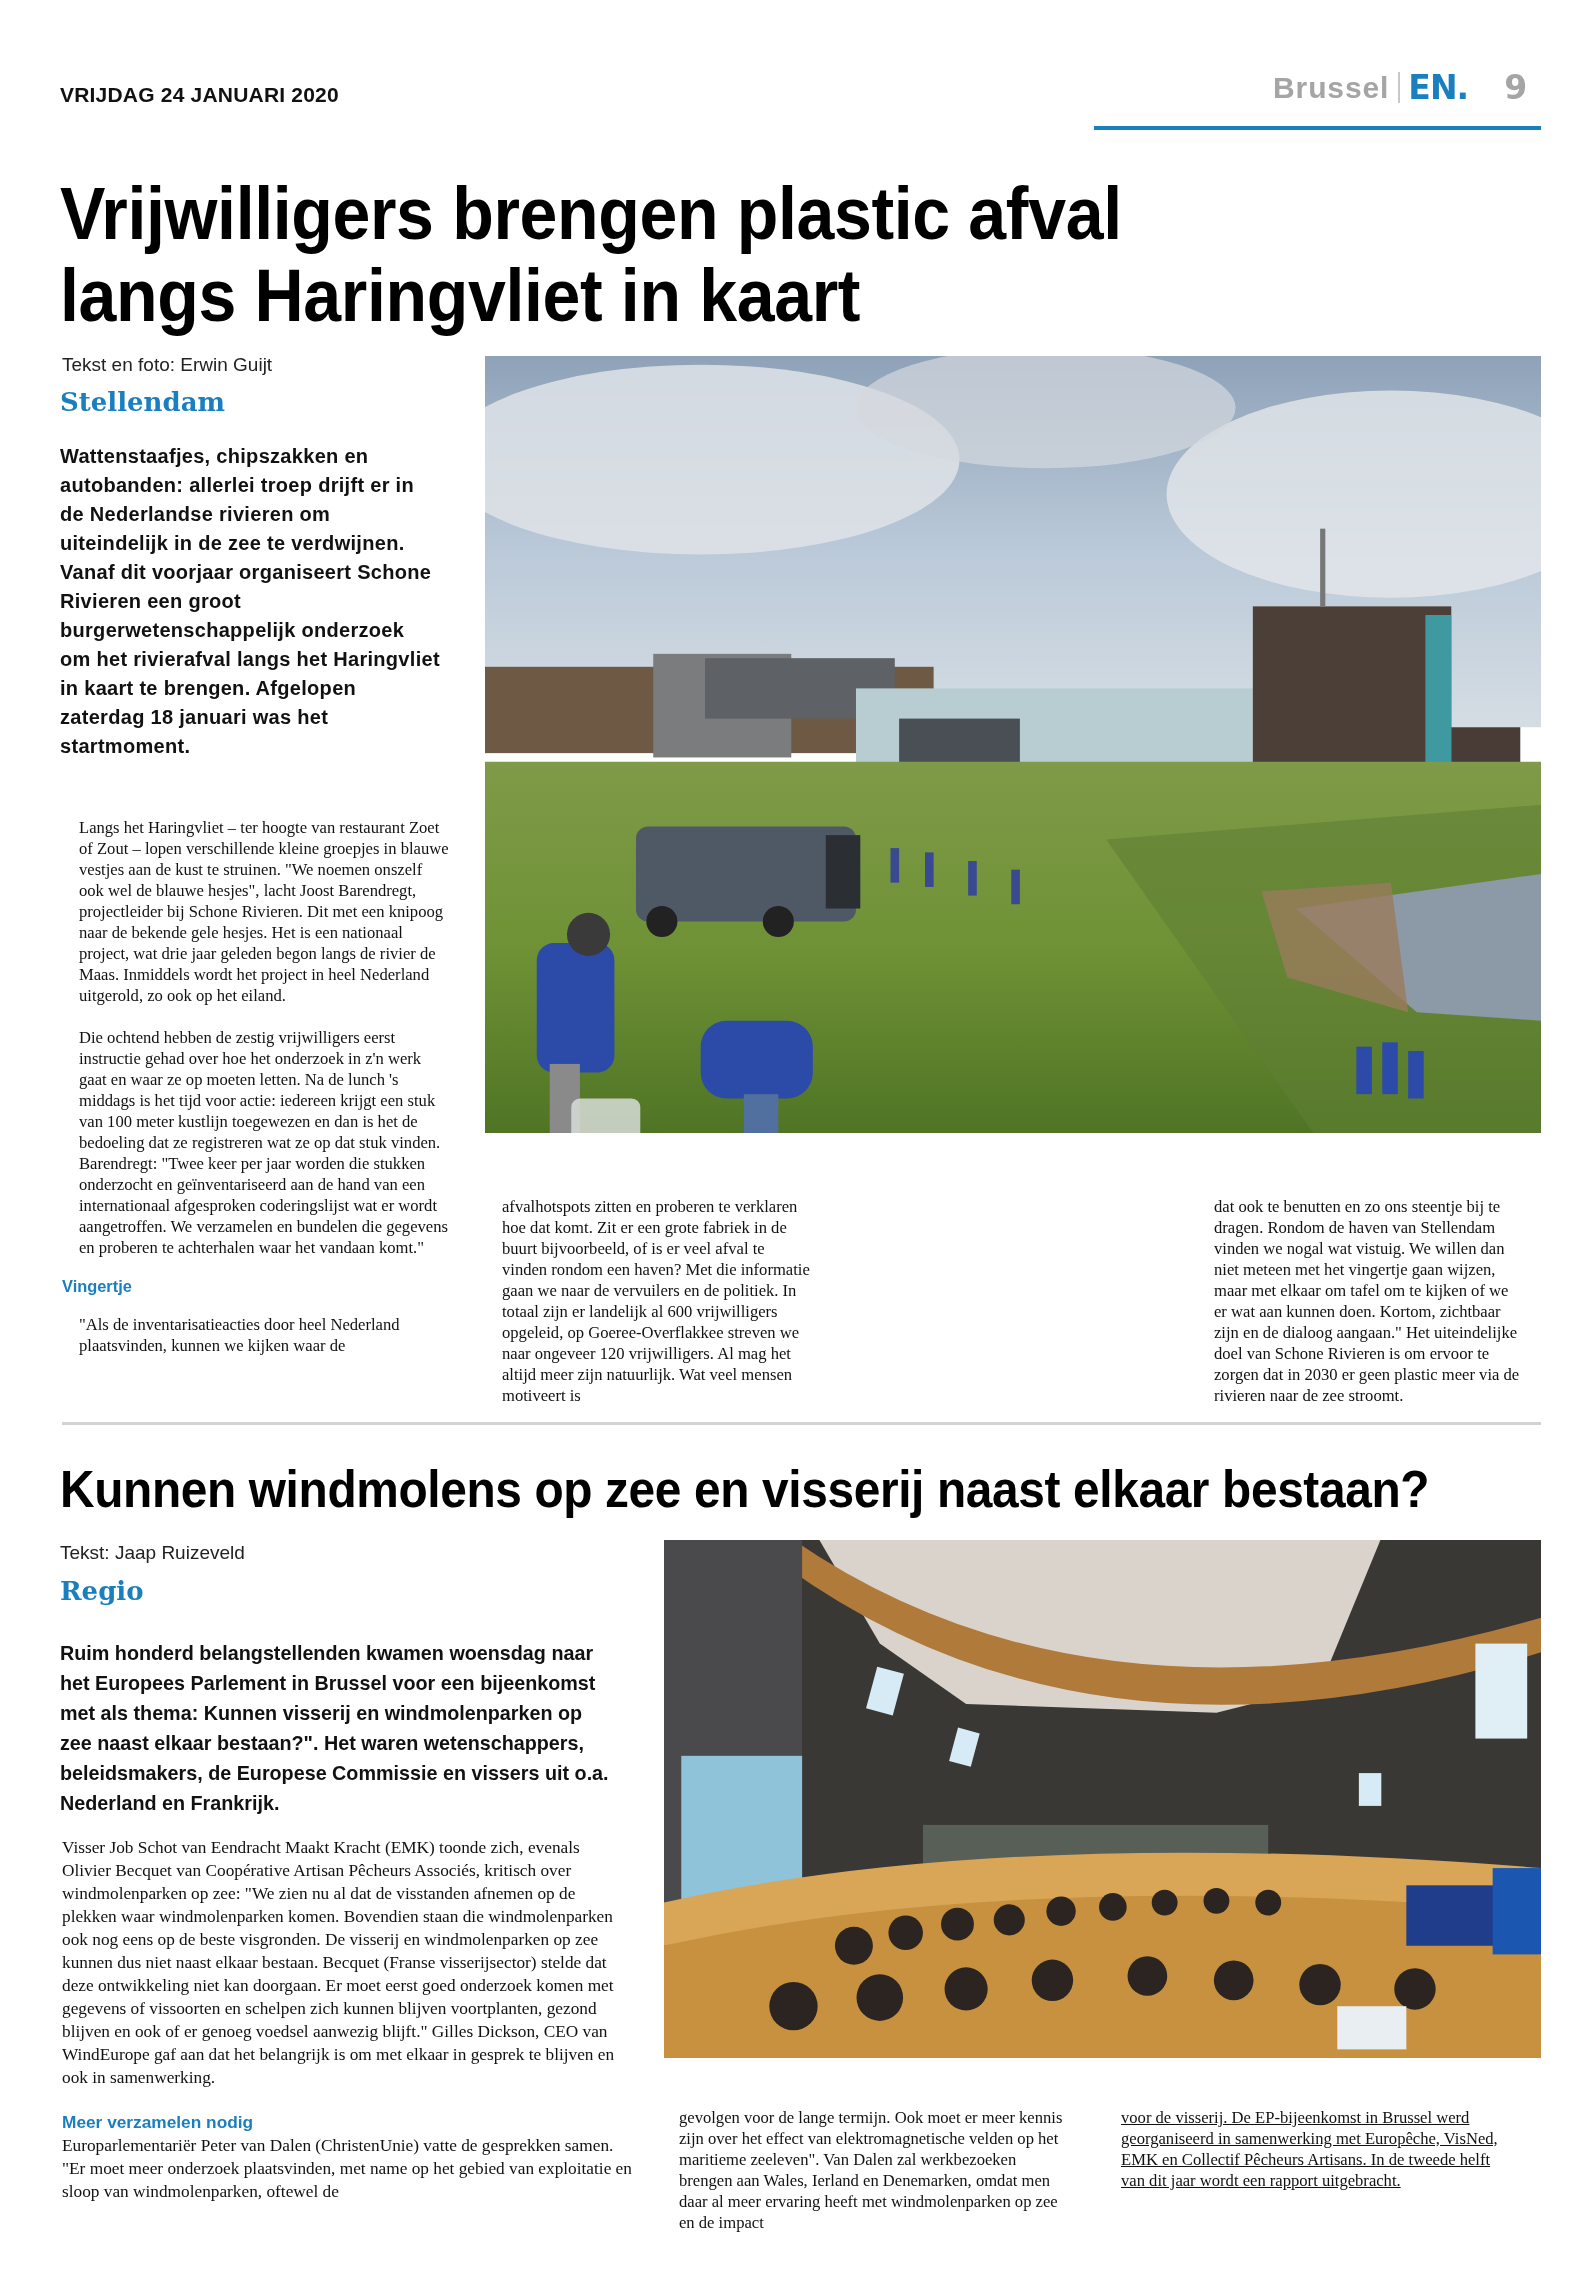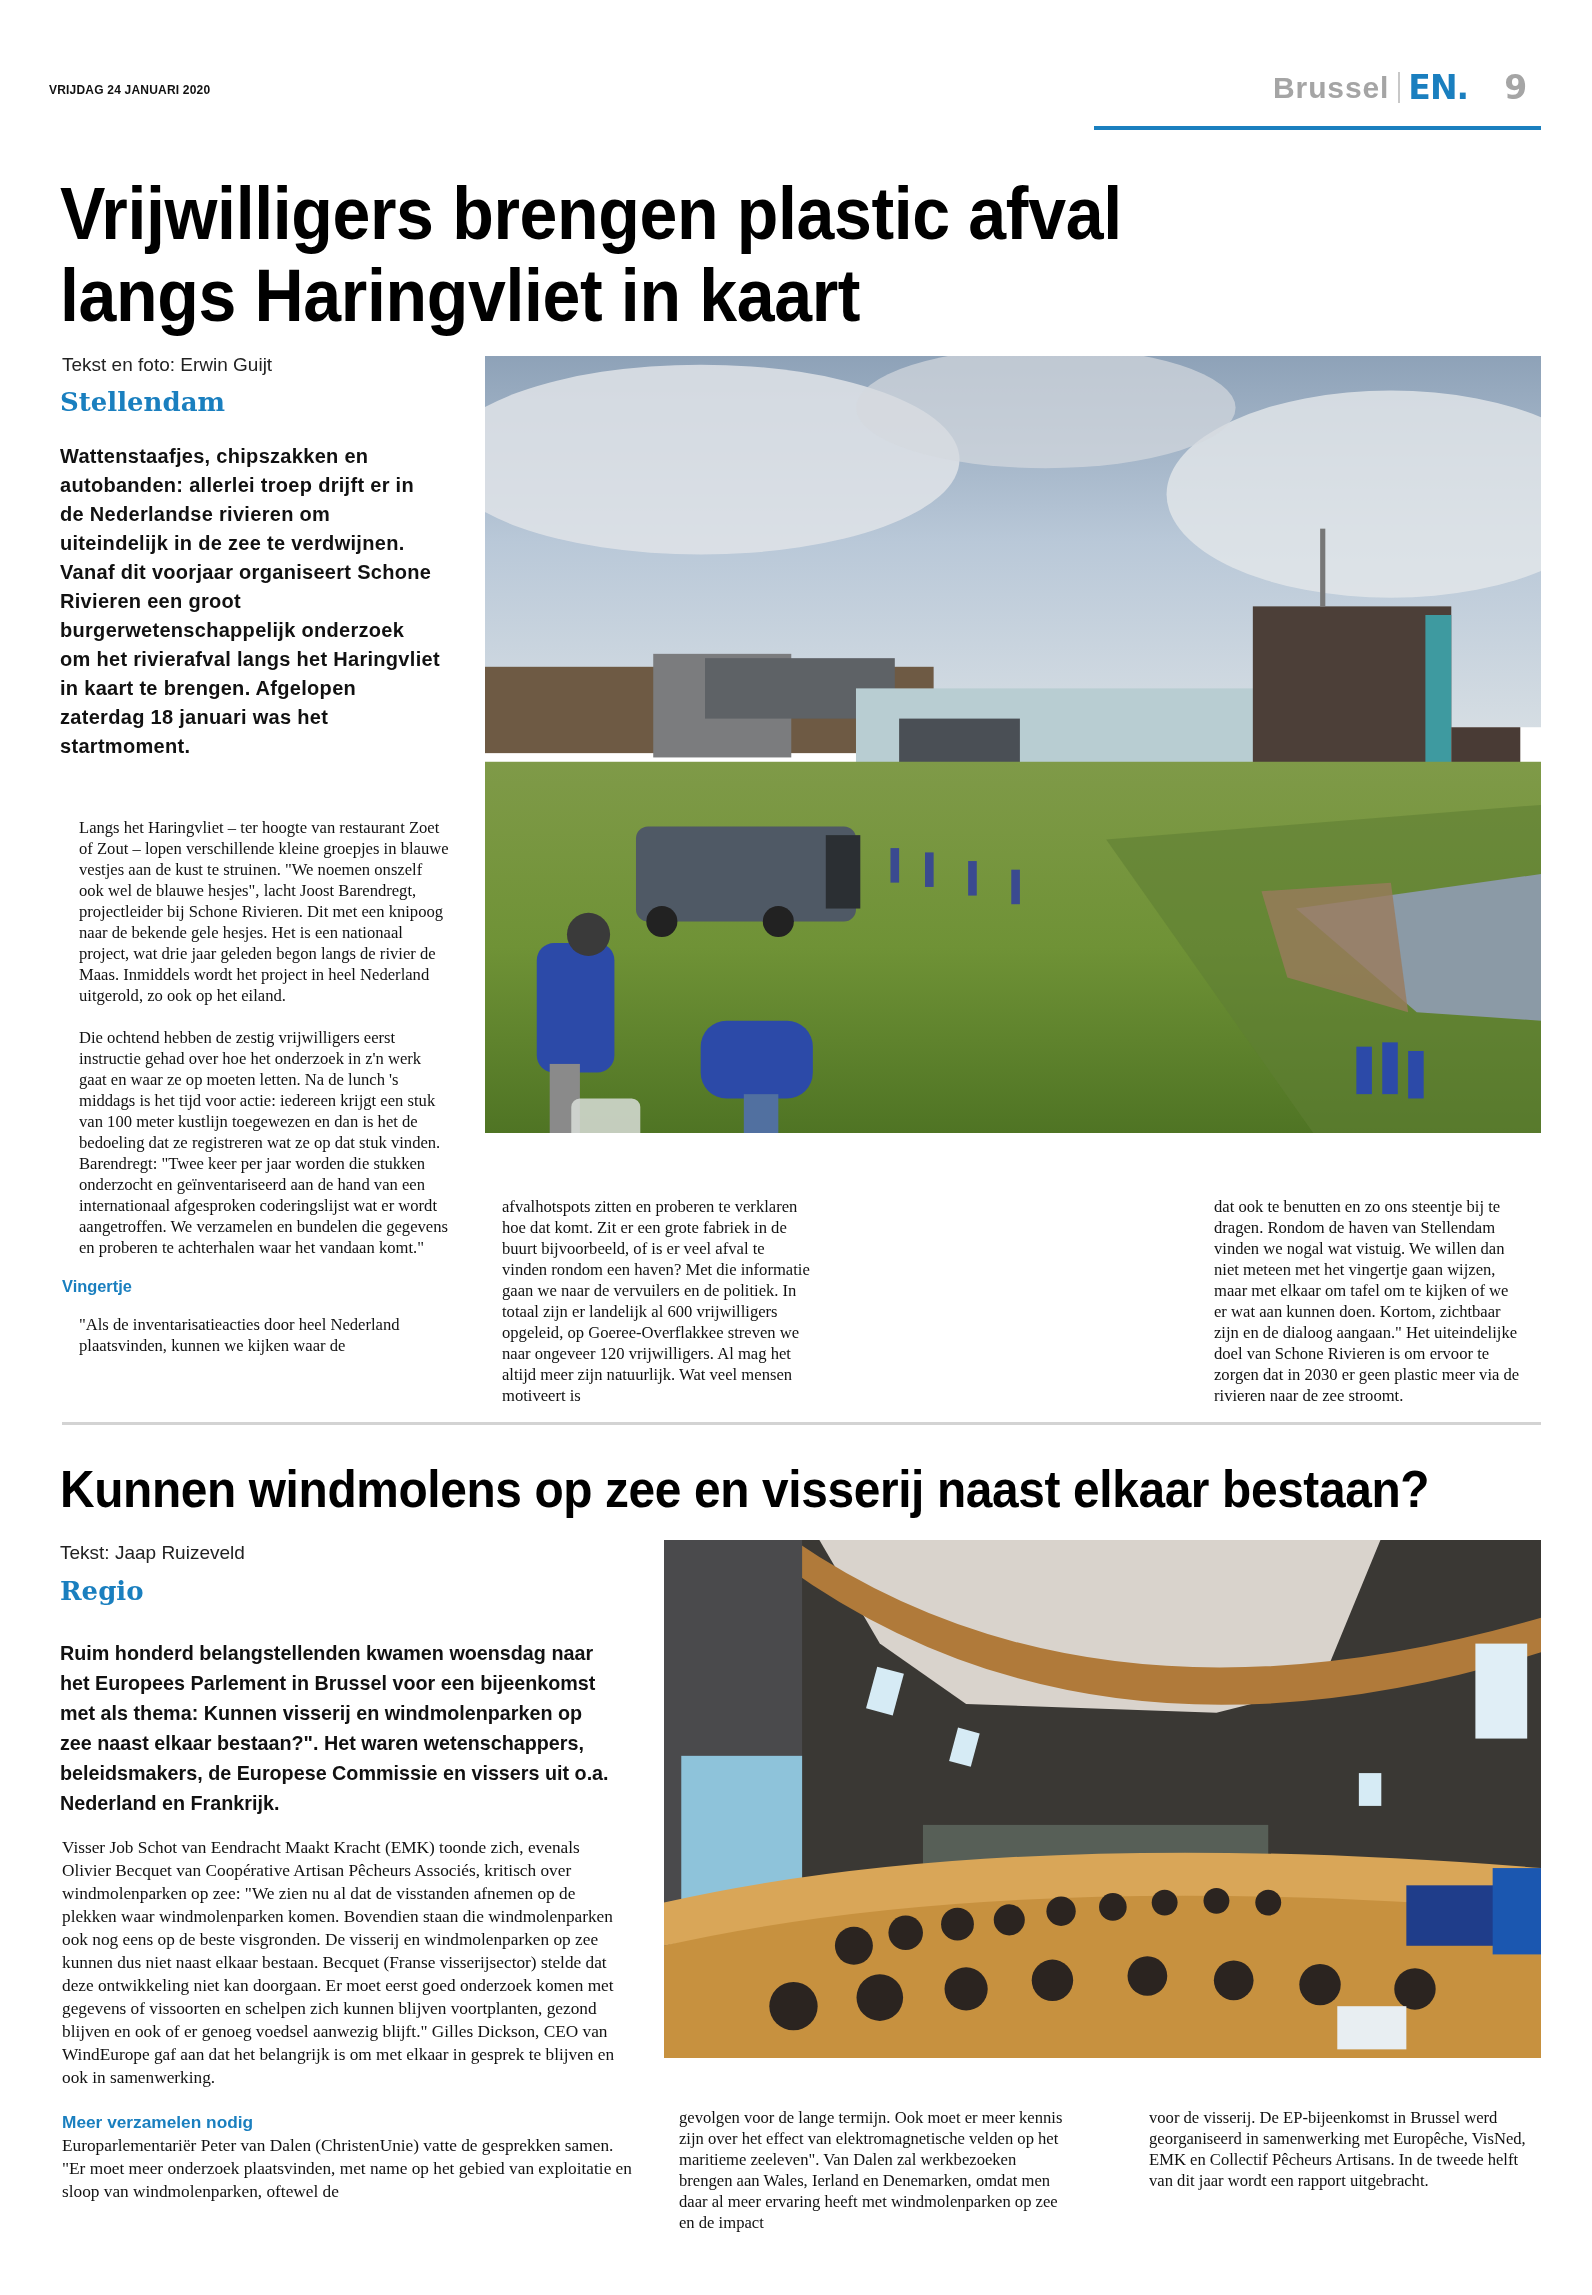--- a/index.html
+++ b/index.html
@@ -2,21 +2,21 @@
 <html style="font-size:14px"><head>
 <meta charset="utf-8">
 <style>
   html, body { margin:0; padding:0; background:#ffffff; }
   body { width:1592px; height:2295px; position:relative; overflow:hidden; color:#111; }
   .abs { position:absolute; }
   .sans { font-family:"Liberation Sans", "DejaVu Sans", sans-serif; }
   .serif { font-family:"Liberation Serif", "DejaVu Serif", serif; }
 
   
-  #date { left:49px; top:83px; font-size:12px; font-weight:bold; letter-spacing:0.2px; }
+  #date { left:60px; top:83px; font-size:21px; font-weight:bold; letter-spacing:0.2px; }
   #section-wrap { left:1273px; top:66px; height:43px; display:flex; align-items:center; }
   #section-name { font-size:30px; font-weight:bold; color:#a5a5a5; letter-spacing:0.9px; }
   #section-sep { width:1.7px; height:31px; background:#c8c8c8; margin:0 8.6px 0 8.6px; }
   #brand-logo { font-size:33px; font-weight:900; color:#1a7fbf; letter-spacing:-0.9px; font-family:"DejaVu Sans", sans-serif; }
   #page-number { font-size:33px; font-weight:bold; color:#a5a5a5; margin-left:36px; font-family:"DejaVu Sans", sans-serif; }
   #header-rule { left:1094px; top:126px; width:447px; height:3.5px; background:#1a7fbf; }
 
   
   .headline { font-weight:bold; color:#000; line-height:1.0; letter-spacing:-0.4px; transform:scaleX(0.92); transform-origin:left top; }
   #h1 { left:60px; top:173px; font-size:74px; width:1208px; line-height:82px; }
@@ -41,21 +41,21 @@
 
   #divider { left:62px; top:1422px; width:1479px; height:2.6px; background:#d3d3d3; }
 
   
   #a2-byline { left:60px; top:1542px; }
   #a2-dateline { left:60px; top:1576px; font-size:26px; }
   #a2-intro { left:60px; top:1638px; width:587px; font-size:21px; line-height:30px; transform:scaleX(0.94); transform-origin:left top; }
   #a2-col1 { left:62px; top:1836px; width:570px; }
   #a2-col1 .body { font-size:17.3px; line-height:23px; }
   #a2-col2 { left:662px; top:2090px; width:423px; }
-  #a2-col3 { left:1132px; top:2090px; width:423px; }
+  #a2-col3 { left:1104px; top:2090px; width:423px;text-decoration:underline; }
   #photo2 { left:664px; top:1540px; width:877px; height:518px; overflow:hidden; }
 
   svg { display:block; }
 </style>
 </head>
 <body>
 
 <div id="date" class="abs sans">VRIJDAG 24 JANUARI 2020</div>
 <div id="section-wrap" class="abs sans">
   <span id="section-name">Brussel</span>

